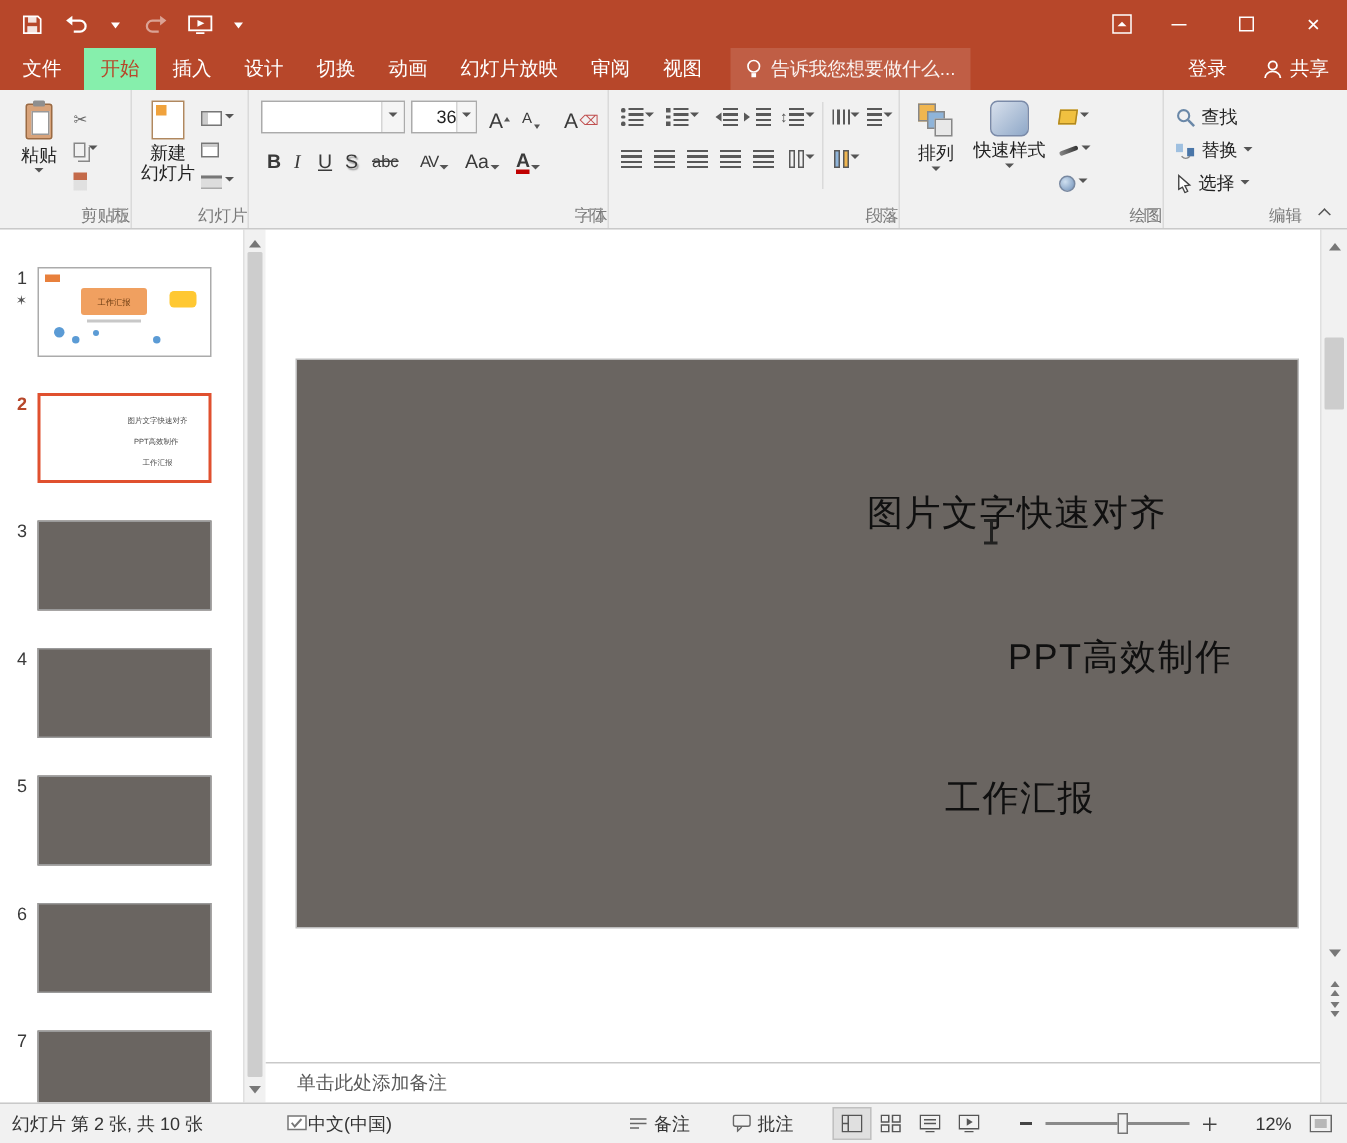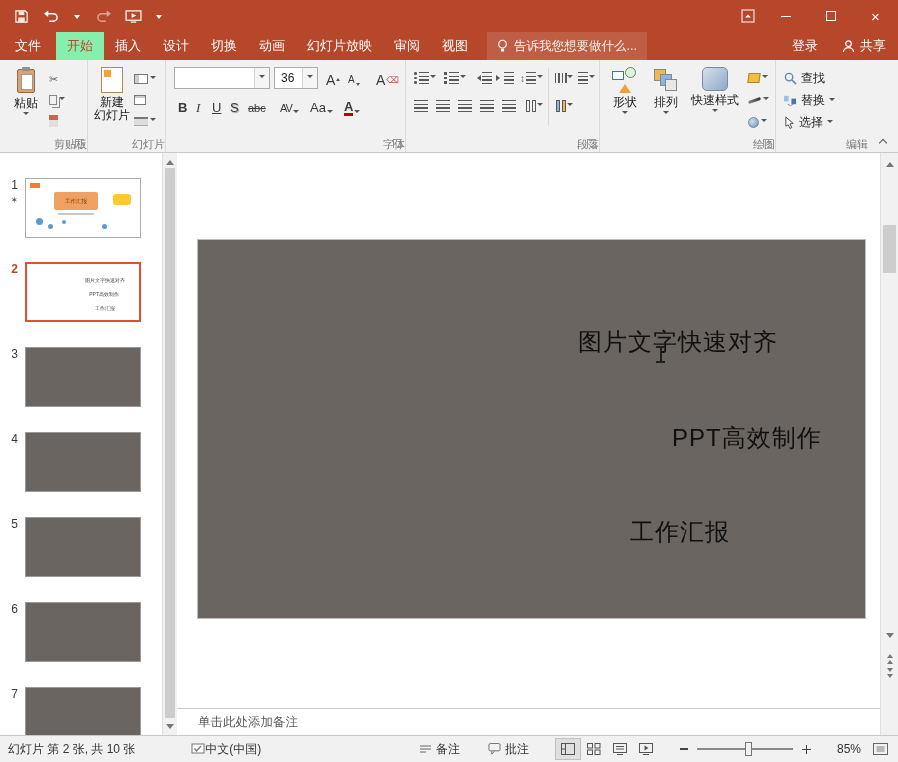--- a/index.html
+++ b/index.html
@@ -49,21 +49,21 @@
   .ic-paste .page{position:absolute;top:7px;left:6px;width:12px;height:16px;background:#fff;border:1px solid #999;z-index:1}
   .ic-copy{display:inline-block;width:8px;height:10px;border:1px solid #888;box-shadow:2px 2px 0 0 #F1F1F1,3px 3px 0 0 #888}
   .ic-painter{display:inline-block;width:9px;height:12px;background:linear-gradient(to bottom,#C46A4A 0 5px,#E0E0E0 5px)}
   .ic-newslide{position:relative;width:22px;height:26px;background:#fff;border:1px solid #B0885F}
   .ic-newslide::after{content:"";position:absolute;left:2px;top:2px;width:7px;height:7px;background:#F0A23C}
   .ic-layout{display:inline-block;width:14px;height:10px;border:1px solid #777;background:linear-gradient(to right,#ccc 0 4px,#fff 4px)}
   .ic-reset{display:inline-block;width:12px;height:10px;border:1px solid #777;background:#fff;box-shadow:inset 0 2px 0 #ccc}
   .ic-section{display:inline-block;width:14px;height:9px;border-top:2px solid #777;border-bottom:1px solid #aaa;background:#ddd}
 
   .combo{position:absolute;height:22px;background:#fff;border:1px solid #ABABAB;display:flex;align-items:center}
-  .cval{flex:1;font-size:12px;padding-left:6px;color:#222}
+  .cval{flex:1;font-size:12px;padding-left:16px;color:#222}
   .cbtn{width:15px;height:100%;display:flex;align-items:center;justify-content:center;border-left:1px solid #D5D5D5;background:#F5F5F5}
   .fbtn{position:absolute;height:20px;display:flex;align-items:flex-end;gap:1px;font-size:13px;color:#3a3a3a;padding:0 2px;line-height:16px}
   .bold{font-weight:bold}.ital{font-style:italic;font-family:"Liberation Serif",serif}.und{text-decoration:underline}
   .strike{text-decoration:line-through;font-size:11px}.shadowed{text-shadow:1px 1px 1px #9a9a9a}
   .color-a{display:inline-block;border-bottom:3px solid #C00000;font-weight:bold;line-height:13px}
   .bigA{font-size:14px}.smallA{font-size:10px}
 
   .pbtn{position:absolute;height:20px;display:flex;align-items:center;gap:1px;padding:0 2px}
   .licon{display:inline-block;width:14px;height:12px;background:repeating-linear-gradient(to bottom,#595959 0 1.5px,transparent 1.5px 3.6px)}
   .licon.sm{width:10px}
@@ -404,29 +404,20 @@
             <i style="background:#F0B650"></i>
           </span>
           <i class="chev-d"></i>
         </div>
       <div class="glabel"><span>段落</span></div>
       <div class="dlg"></div>
     </div>
 
     <div class="rgroup" style="width:176px">
       <div style="display:flex;padding:2px 0 0 4px">
-        <div class="bigbtn" style="width:42px">
-          <span class="ic-shapes">
-              <i class="sq"></i>
-              <i class="ci"></i>
-              <i class="tr"></i>
-            </span>
-          <span class="lbl">形状</span>
-          <i class="chev-d"></i>
-        </div>
         <div class="bigbtn" style="width:40px">
           <span class="ic-arrange">
               <i></i>
               <i></i>
               <i></i>
             </span>
           <span class="lbl">排列</span>
           <i class="chev-d"></i>
         </div>
         <div class="bigbtn" style="width:58px">
@@ -646,21 +637,21 @@
         <div class="zoom-btn">
             <i class="hline"></i>
           </div>
         <div class="zoom-track">
             <i class="zoom-thumb"></i>
           </div>
         <div class="zoom-btn">
             <i class="plus"></i>
           </div>
       </div>
-      <div class="zoom-pct">85%</div>
+      <div class="zoom-pct">12%</div>
       <div class="fit-btn">
         <svg width="15" height="12" viewBox="0 0 15 12">
             <rect x="0.5" y="0.5" width="14" height="11" fill="none" stroke="#666"></rect>
             <rect x="3.5" y="3" width="8" height="6" fill="#B8B8B8"></rect>
           </svg>
       </div>
     </div>
   </div>
 
 </div>

